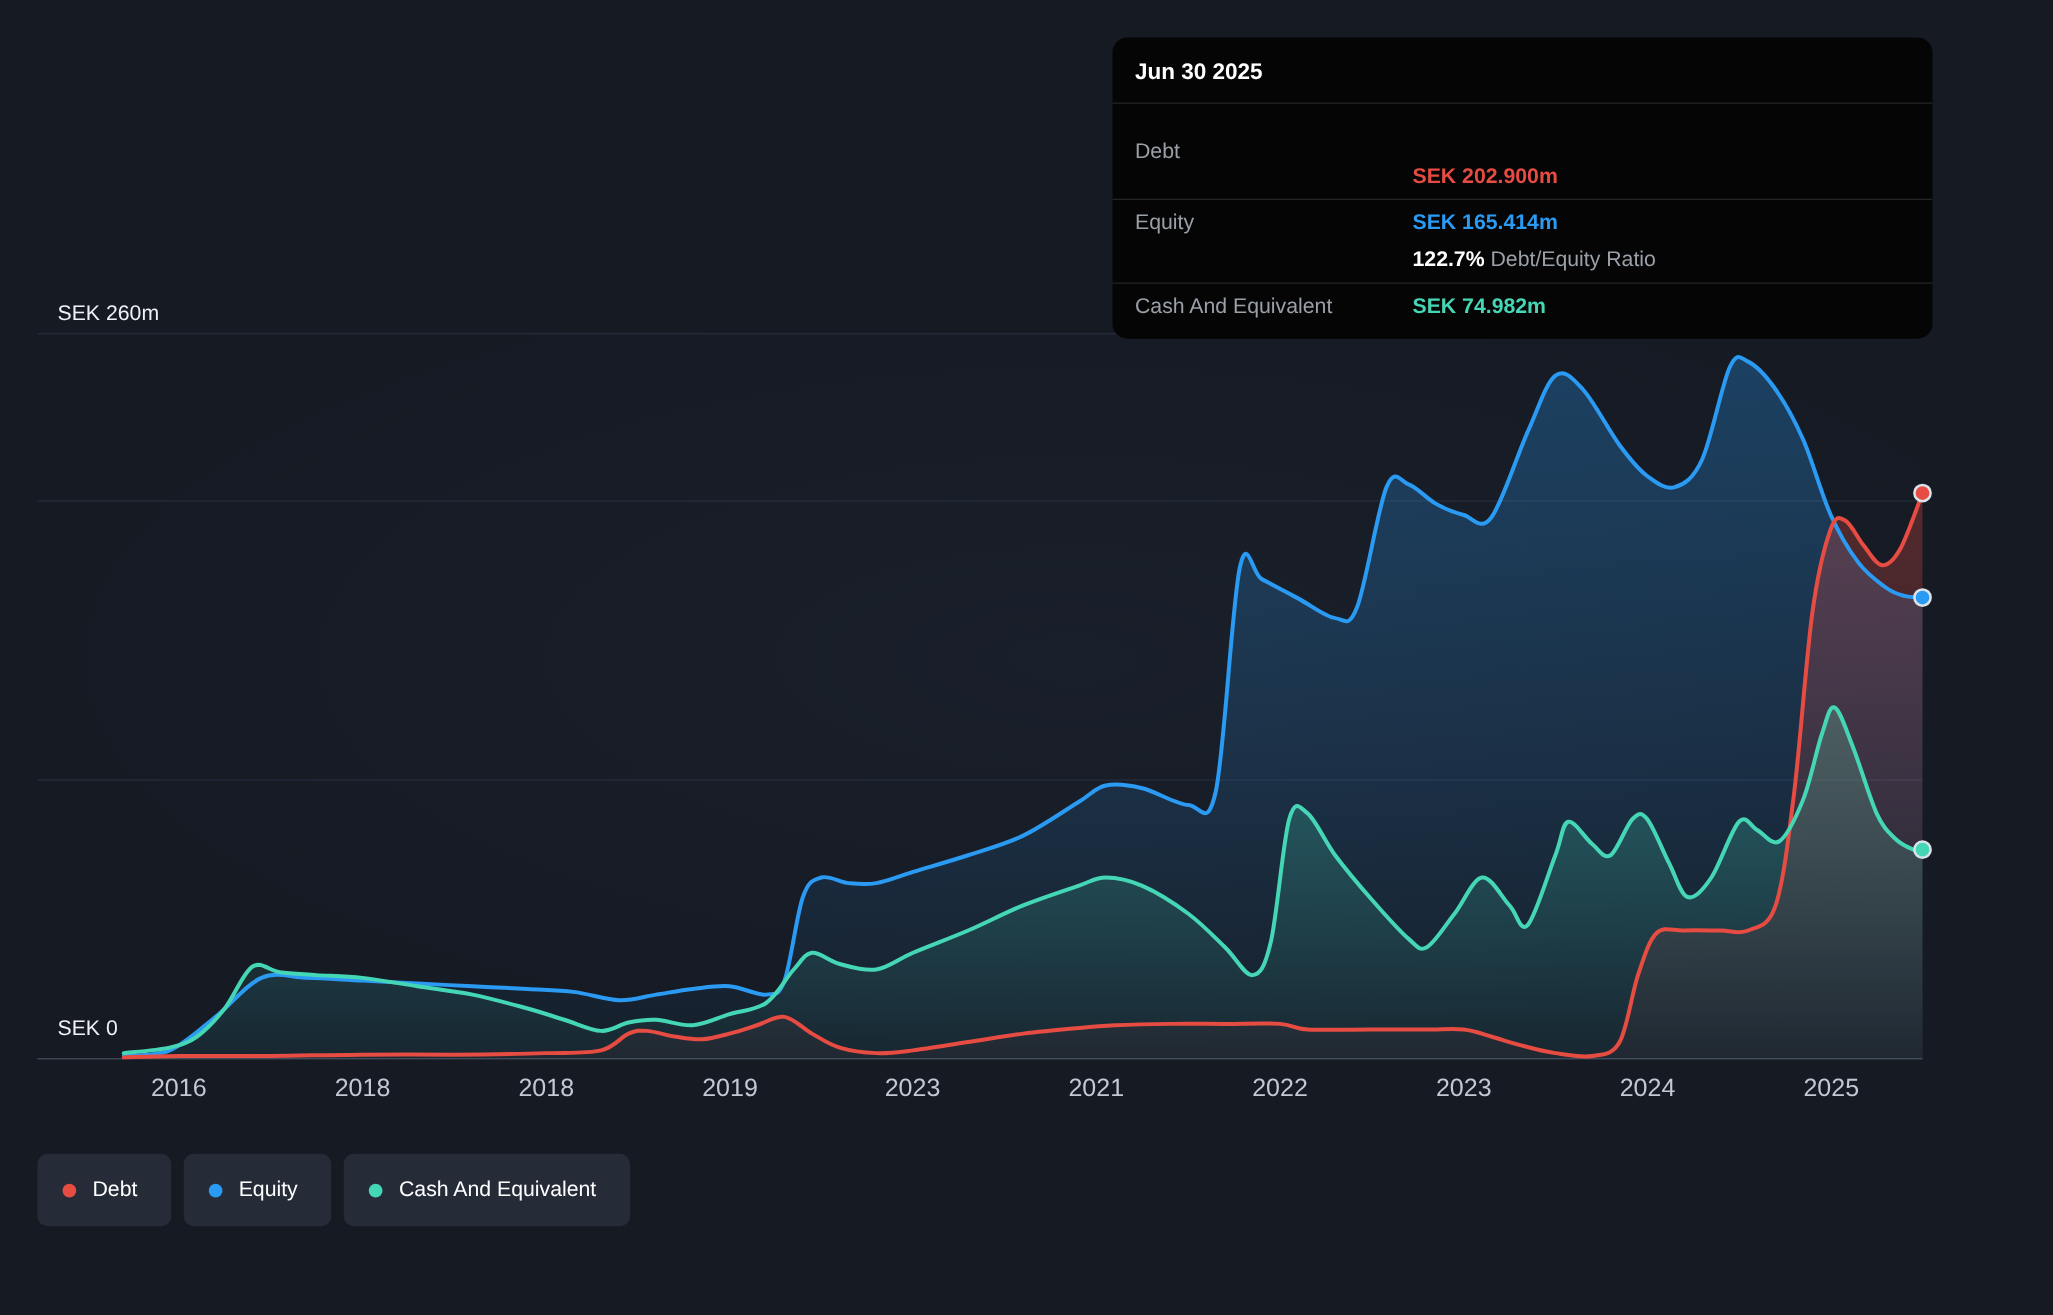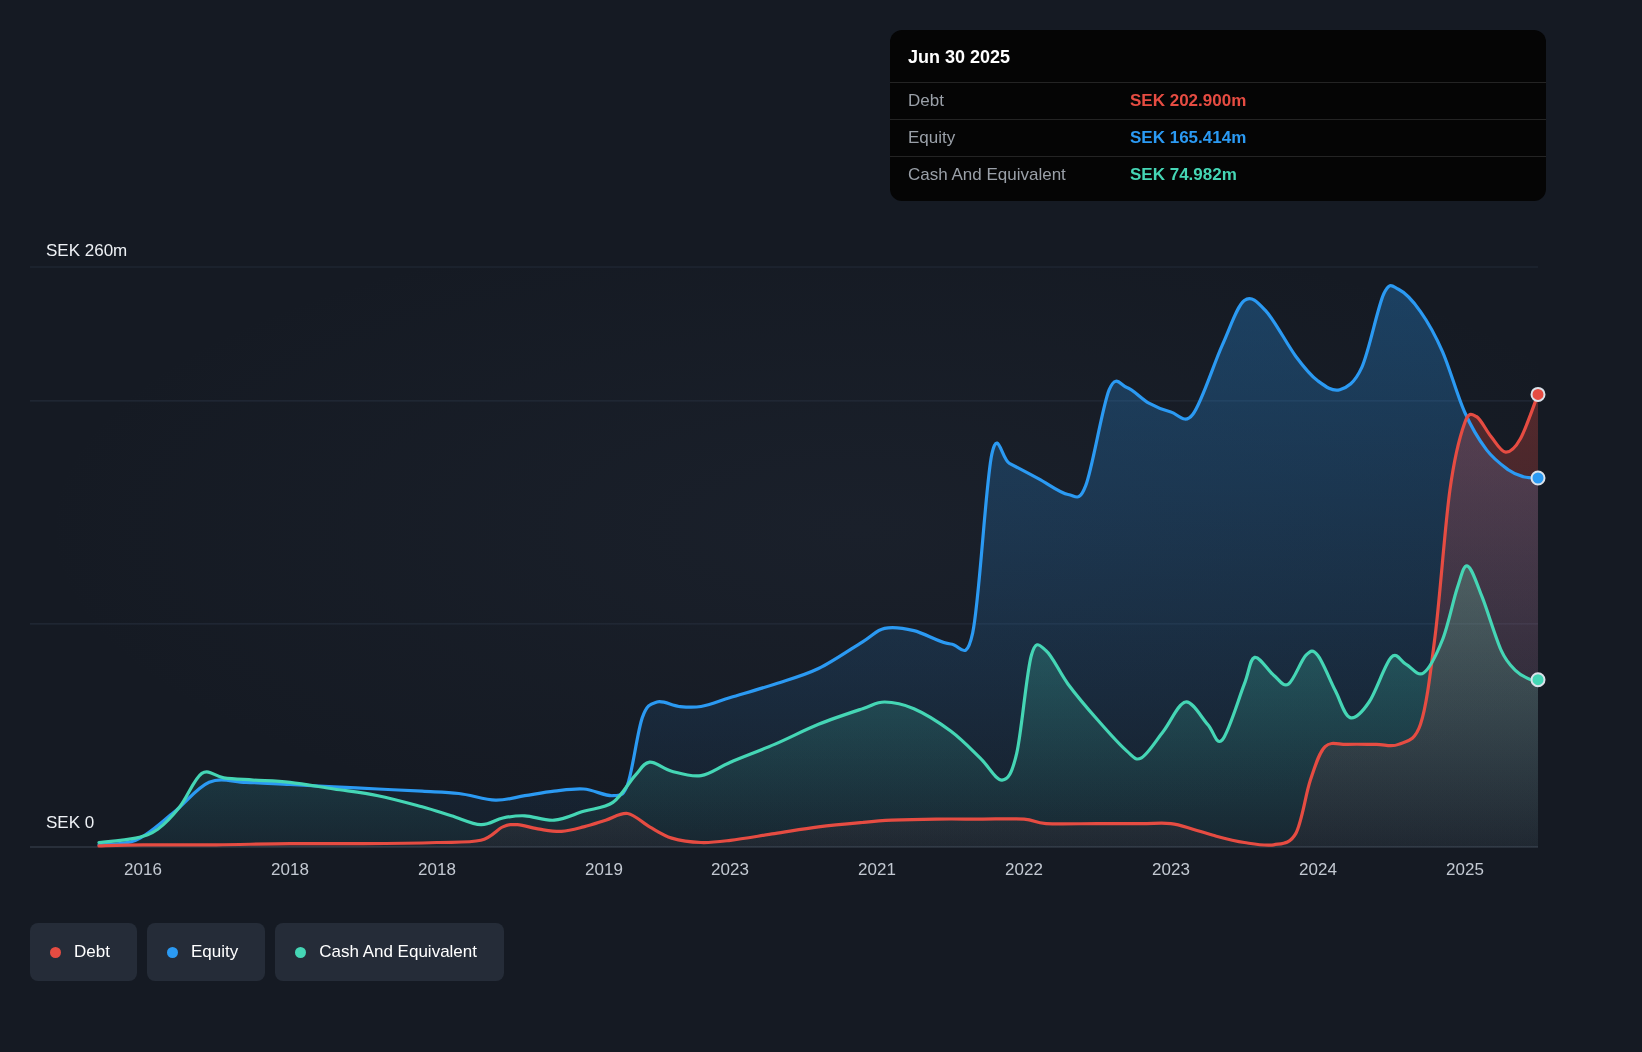--- a/index.html
+++ b/index.html
@@ -14,33 +14,33 @@
   .stage { position:absolute; inset:0; }
   .stage::before {
     content:""; position:absolute; left:30px; top:267px; width:1508px; height:580px;
     background: radial-gradient(ellipse at 55% 45%, rgba(70,85,110,0.10), rgba(0,0,0,0) 70%);
   }
   svg.chart { position:absolute; left:0; top:0; }
 
   .ylab { position:absolute; left:46px; font-size:17px; color:#eef1f5; }
   .ylab.top { top:241px; }
   .ylab.bottom { top:813px; }
-  .xlab { position:absolute; top:860px; transform:translateX(-50%); font-size:17px; color:#c3c9d2; }
+  .xlab { position:absolute; top:860px; transform:translateX(-50%); font-size:20px; color:#c3c9d2; }
 
   .tooltip {
     position:absolute; left:890px; top:30px; width:656px;
     background: var(--tooltip-bg, #050505);
     border-radius:12px; padding:4px 0 8px 0; z-index:5;
   }
   .tt-title { font-size:18px; font-weight:bold; padding:13px 18px 14px; color:#fff; }
   .tt-row { display:flex; align-items:center; padding:8px 18px; border-top:1px solid #242424; font-size:17px; }
   .tt-row.ratio { border-top:none; padding-top:2px; }
   .tt-label { flex:0 0 222px; color:#9aa0a8; }
   .tt-value { font-weight:bold; }
-  .tt-value.debt { color: var(--debt); }
+  .tt-value.debt { color: var(--debt); margin-top: 40px; }
   .tt-value.equity { color: var(--equity); }
   .tt-value.cash { color: var(--cash); }
   .ratio-bold { font-weight:bold; color:#fff; }
   .ratio-rest { color:#9aa0a8; font-weight:normal; }
 
   .legend { position:absolute; left:30px; top:923px; display:flex; gap:10px; }
   .leg {
     display:inline-flex; align-items:center; gap:13px; height:58px;
     padding:0 27px 0 20px; background: var(--legend-bg, #252c38);
     border:none; border-radius:8px; color:#fff; font-size:17px;
@@ -86,38 +86,42 @@
       <circle cx="1538.0" cy="394.4" r="6.5" fill="#e64c42" stroke="#dbe2ea" stroke-width="2"></circle>
     </svg>
 
   <div class="ylab top">SEK 260m</div>
   <div class="ylab bottom">SEK 0</div>
 
   <div id="xaxis">
       <div class="xlab" style="left:143px">2016</div>
       <div class="xlab" style="left:290px">2018</div>
       <div class="xlab" style="left:437px">2018</div>
-      <div class="xlab" style="left:604px">2019</div>
+      <div class="xlab" style="left:584px">2019</div>
       <div class="xlab" style="left:730px">2023</div>
       <div class="xlab" style="left:877px">2021</div>
       <div class="xlab" style="left:1024px">2022</div>
       <div class="xlab" style="left:1171px">2023</div>
       <div class="xlab" style="left:1318px">2024</div>
       <div class="xlab" style="left:1465px">2025</div>
     </div>
 
   <div class="tooltip">
     <div class="tt-title">Jun 30 2025</div>
     <div class="tt-row">
       <span class="tt-label">Debt</span>
       <span class="tt-value debt">SEK 202.900m</span>
     </div>
     <div class="tt-row">
       <span class="tt-label">Equity</span>
       <span class="tt-value equity">SEK 165.414m</span>
+    </div>
+    <div class="tt-row ratio">
+      <span class="tt-label"></span>
+      <span class="tt-value"><span class="ratio-bold">122.7%</span>&nbsp;<span class="ratio-rest">Debt/Equity Ratio</span></span>
     </div>
     <div class="tt-row">
       <span class="tt-label">Cash And Equivalent</span>
       <span class="tt-value cash">SEK 74.982m</span>
     </div>
   </div>
 
   <div class="legend">
     <button class="leg">
       <span class="dot debt"></span>

